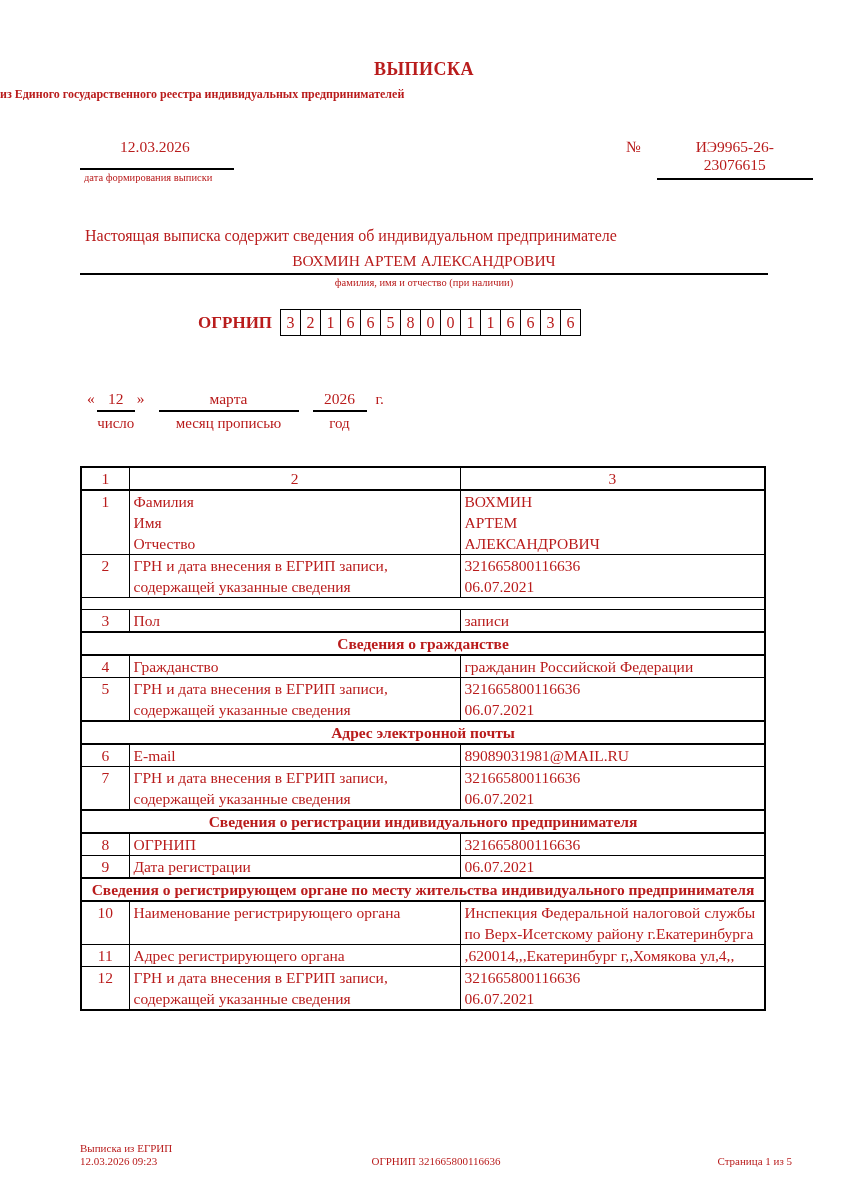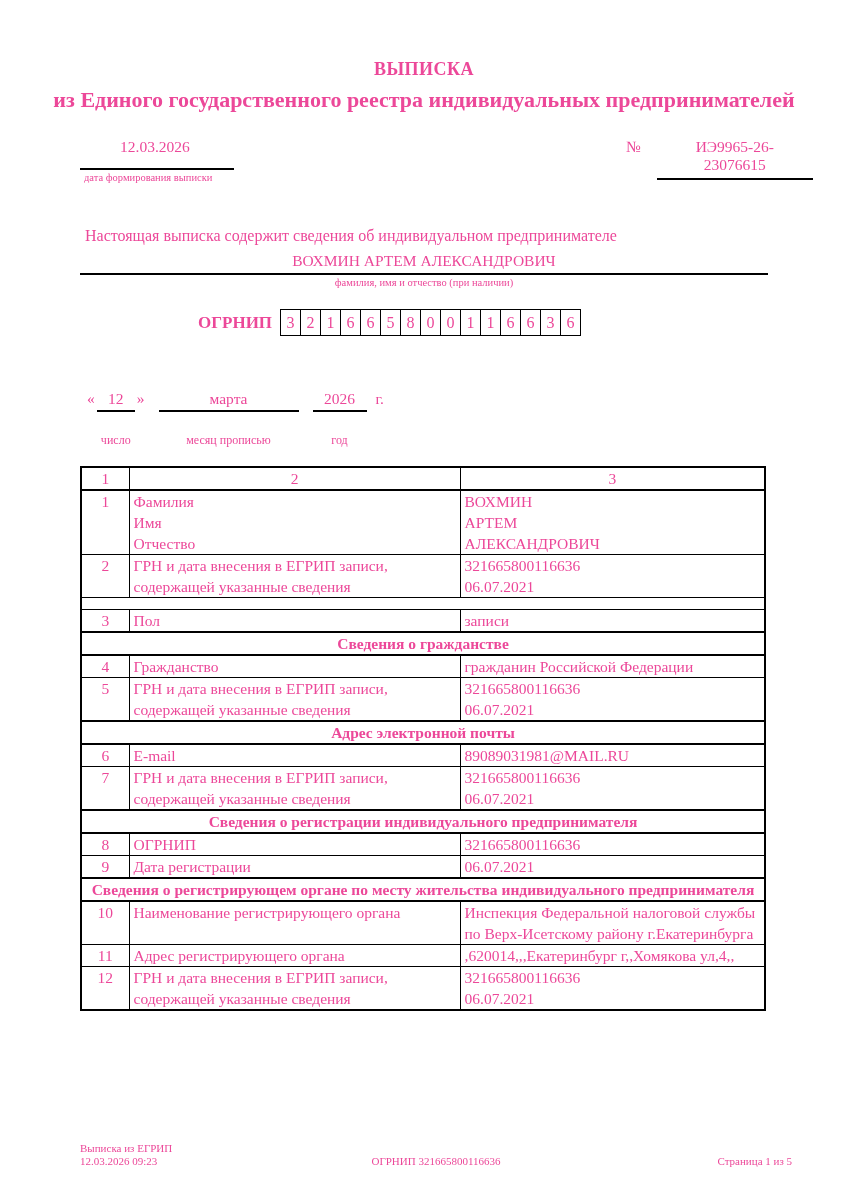--- a/index.html
+++ b/index.html
@@ -4,31 +4,31 @@
 <style>
   * { box-sizing: border-box; }
   html, body { margin: 0; padding: 0; background: #e8e8e8; }
   .page {
     position: relative;
     width: 848px;
     height: 1200px;
     margin: 0 auto;
     background: #ffffff;
     font-family: "Liberation Serif", "DejaVu Serif", serif;
-    color: #ec4899;
+    color: #b91c1c;
     overflow: hidden;
   }
 
   .doc-title {
     position: absolute; top: 59px; left: 0; width: 100%;
     text-align: center; font-size: 18px; font-weight: 700; letter-spacing: 0.5px;
   }
   .doc-subtitle {
     position: absolute; top: 87px; left: 0; width: 100%;
-    text-align: center; font-size: 22px; font-weight: 700;
+    font-size: 12px; font-weight: 700;
   }
 
   .formation-block { position: absolute; top: 138px; left: 80px; width: 154px; }
   .formation-date { font-size: 15.5px; padding-left: 40px; padding-bottom: 12px; border-bottom: 2px solid #000; }
   .formation-caption { font-size: 10.5px; padding-left: 4px; padding-top: 2px; }
 
   .number-block { position: absolute; top: 138px; left: 626px; display: flex; align-items: flex-start; }
   .number-sign { font-size: 15.5px; margin-right: 16px; }
   .number-value {
     width: 156px; font-size: 15.5px; line-height: 18px; text-align: center;
@@ -49,21 +49,21 @@
     display: flex; align-items: center; justify-content: center; font-size: 16px;
   }
   .ogrnip-digit:first-child { margin-left: 0; }
 
   .included-text { position: absolute; top: 345px; left: 85px; width: 600px; font-size: 15.5px; line-height: 20px; }
 
   .asof-line { position: absolute; top: 390px; left: 85px; display: flex; align-items: flex-start; font-size: 15.5px; }
   .asof-quote { padding: 0 2px; }
   .asof-field { text-align: center; }
   .asof-underline { border-bottom: 2px solid #000; padding: 0 4px 2px; }
-  .asof-caption { font-size: 12px; padding-top: 21px; }
+  .asof-caption { font-size: 15px; padding-top: 3px; }
   .asof-day .asof-underline { min-width: 38px; }
   .asof-month { margin-left: 12px; }
   .asof-month .asof-underline { min-width: 140px; }
   .asof-year { margin-left: 14px; }
   .asof-year .asof-underline { min-width: 54px; }
   .asof-suffix { margin-left: 9px; }
 
   .indicator-table {
     position: absolute; top: 466px; left: 80px; width: 684px;
     border-collapse: collapse; border: 2px solid #000; table-layout: fixed;

